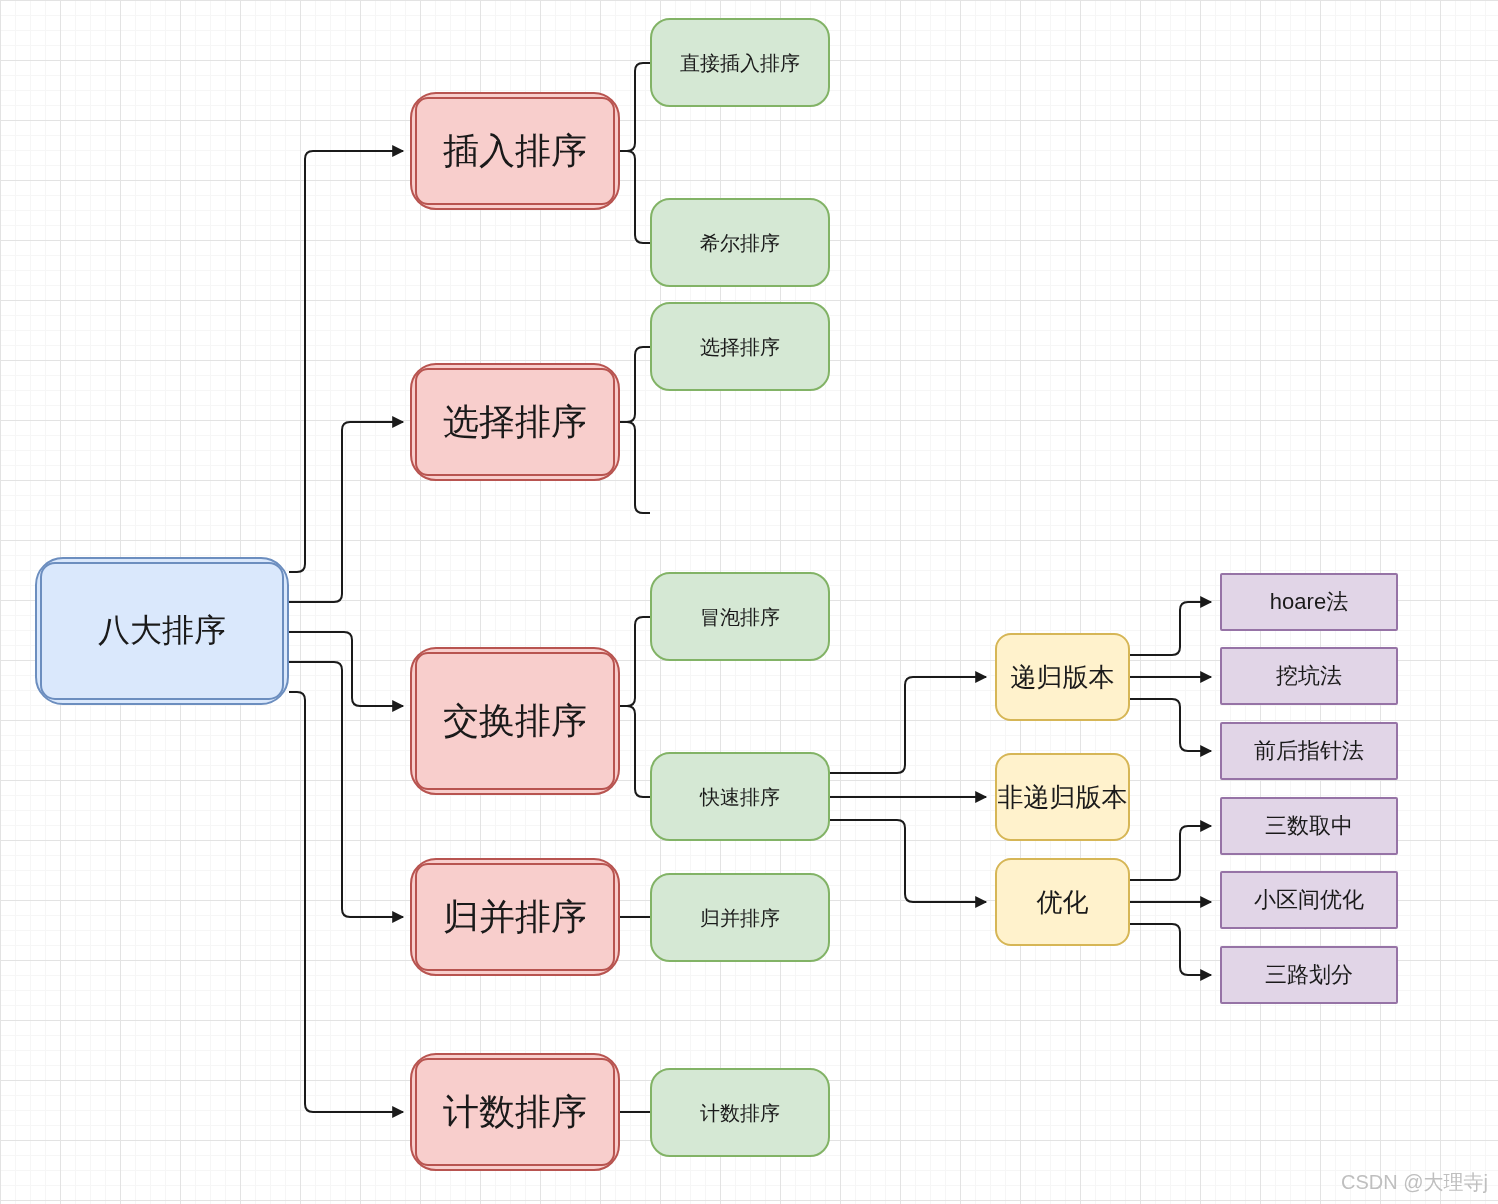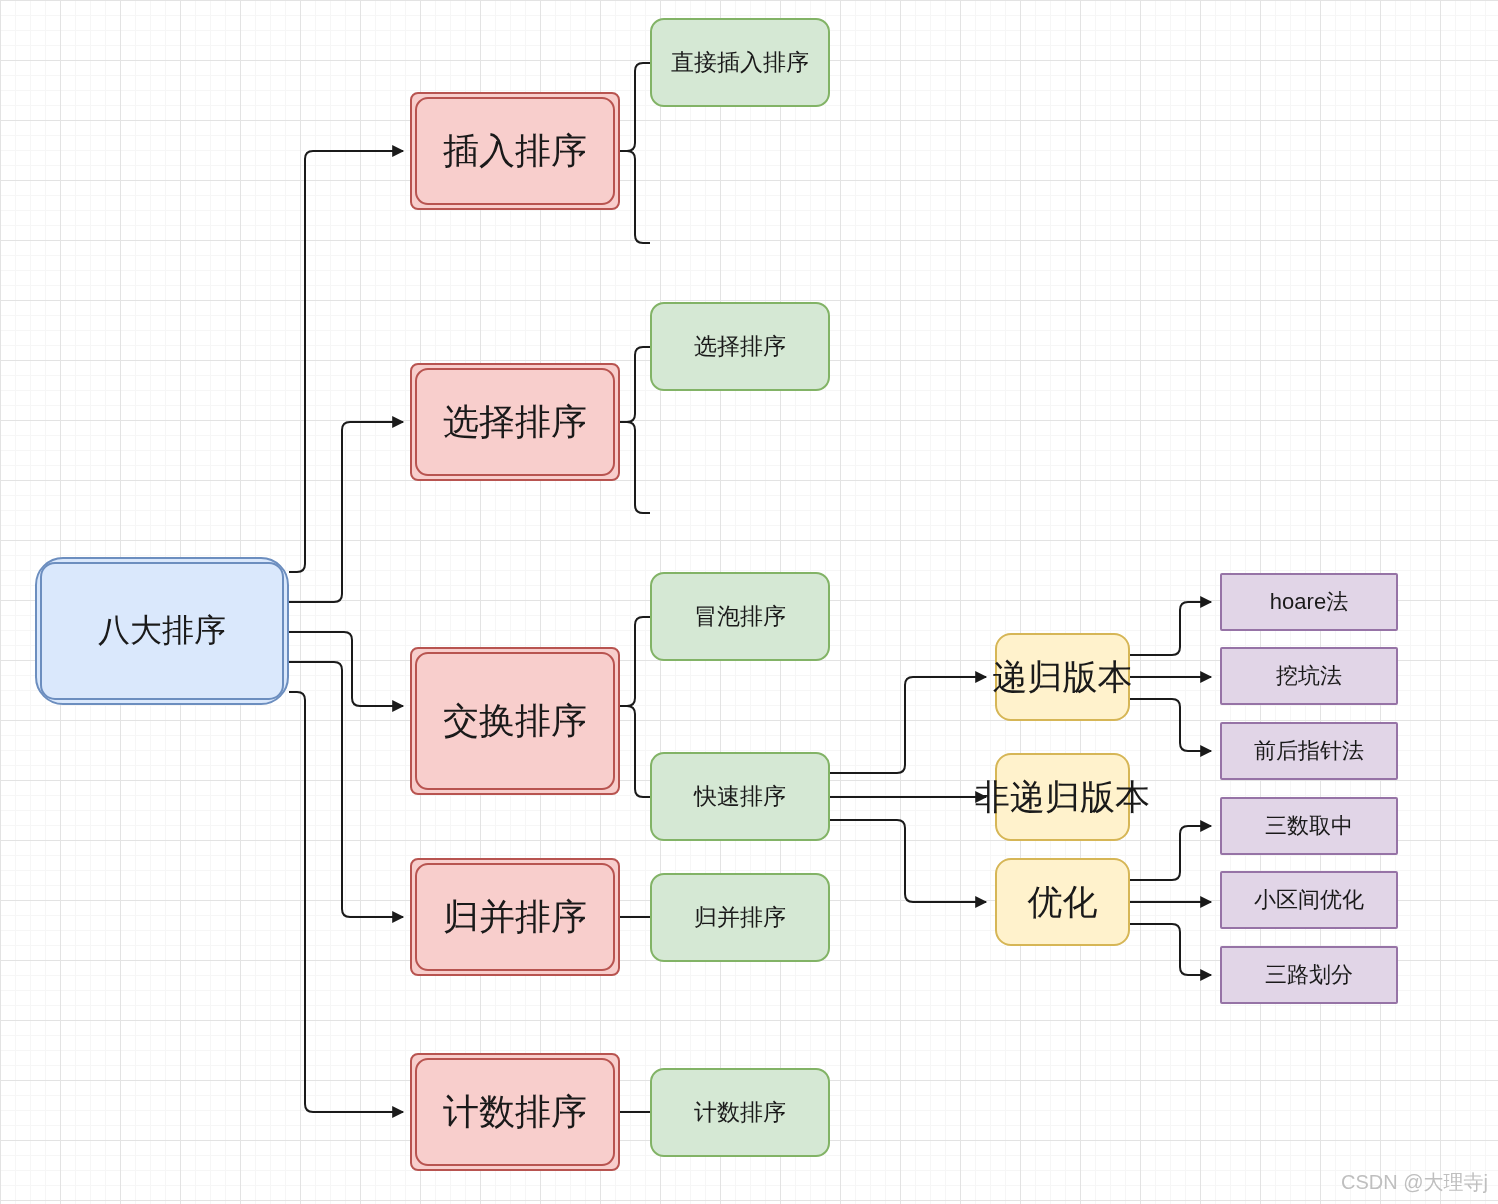--- a/index.html
+++ b/index.html
@@ -30,36 +30,36 @@
   .node.blue{
     background:#dae8fc;border:2px solid #6c8ebf;border-radius:28px;
     font-size:32px;
   }
   .node.blue::after{
     content:"";position:absolute;inset:3px;border:2px solid #6c8ebf;
     border-radius:15px;pointer-events:none;
   }
   
   .node.red{
-    background:#f8cecc;border:2px solid #b85450;border-radius:8px;
+    background:#f8cecc;border:2px solid #b85450;border-radius:26px;
     font-size:36px;
   }
   .node.red::after{
     content:"";position:absolute;inset:3px;border:2px solid #b85450;
     border-radius:13px;pointer-events:none;
   }
   
   .node.green{
-    background:#d5e8d4;border:2px solid #82b366;border-radius:14px;
-    font-size:23px;
+    background:#d5e8d4;border:2px solid #82b366;border-radius:20px;
+    font-size:20px;
   }
   
   .node.yellow{
     background:#fff2cc;border:2px solid #d6b656;border-radius:16px;
-    font-size:35px;
+    font-size:26px;
   }
   
   .node.purple{
     background:#e1d5e7;border:2px solid #9673a6;border-radius:2px;
     font-size:22px;
   }
   .watermark{
     position:absolute;right:10px;bottom:8px;
     color:#bfbfbf;font-size:20px;
   }
@@ -125,20 +125,23 @@
   <div class="node red" style="left:410px;top:858px;width:210px;height:118px">
     <span class="node-label">归并排序</span>
   </div>
   <div class="node red" style="left:410px;top:1053px;width:210px;height:118px">
     <span class="node-label">计数排序</span>
   </div>
 
   <div class="node green" style="left:650px;top:18px;width:180px;height:89px">
     <span class="node-label">直接插入排序</span>
   </div>
+  <div class="node green" style="left:650px;top:198px;width:180px;height:89px">
+    <span class="node-label">希尔排序</span>
+  </div>
   <div class="node green" style="left:650px;top:302px;width:180px;height:89px">
     <span class="node-label">选择排序</span>
   </div>
   <div class="node green" style="left:650px;top:572px;width:180px;height:89px">
     <span class="node-label">冒泡排序</span>
   </div>
   <div class="node green" style="left:650px;top:752px;width:180px;height:89px">
     <span class="node-label">快速排序</span>
   </div>
   <div class="node green" style="left:650px;top:873px;width:180px;height:89px">

